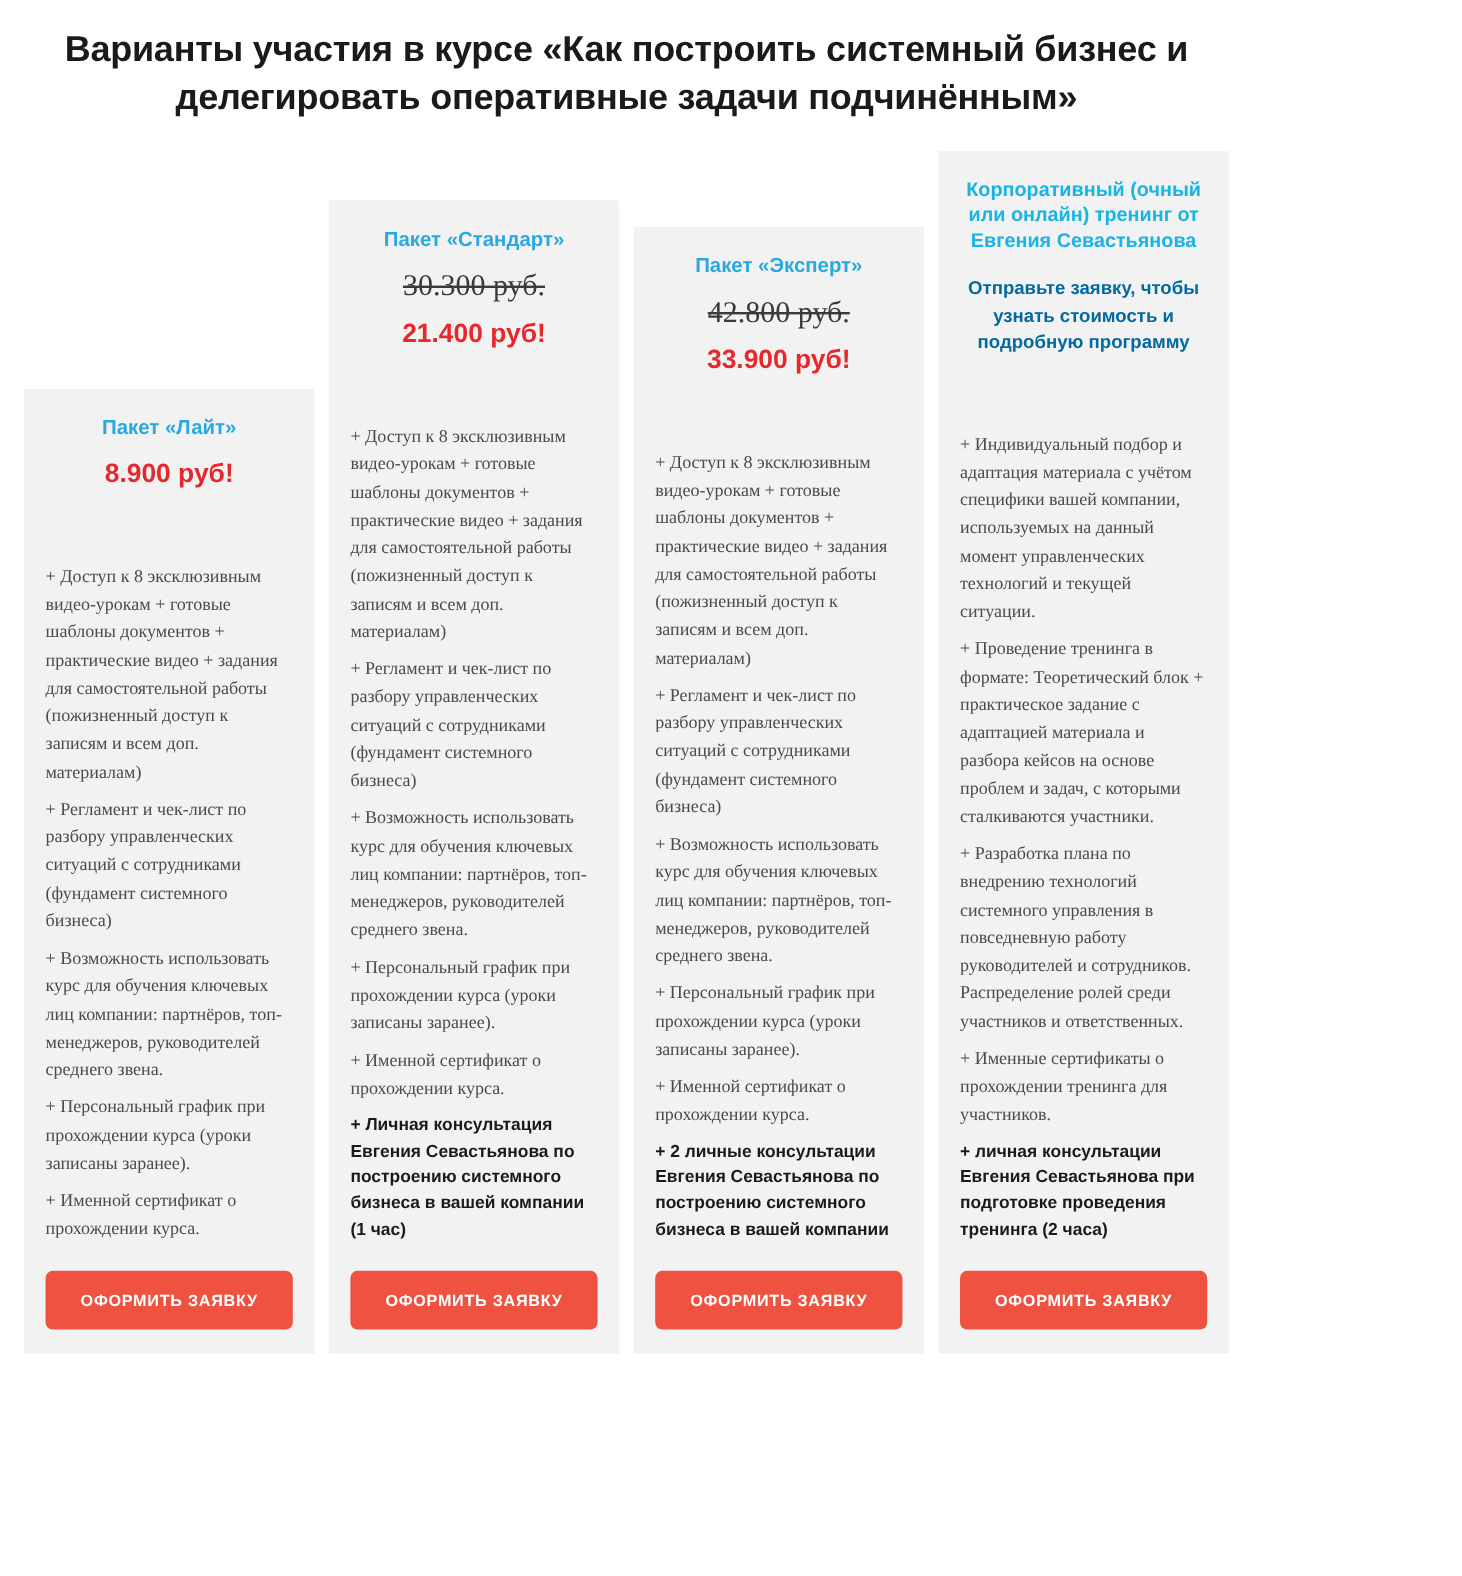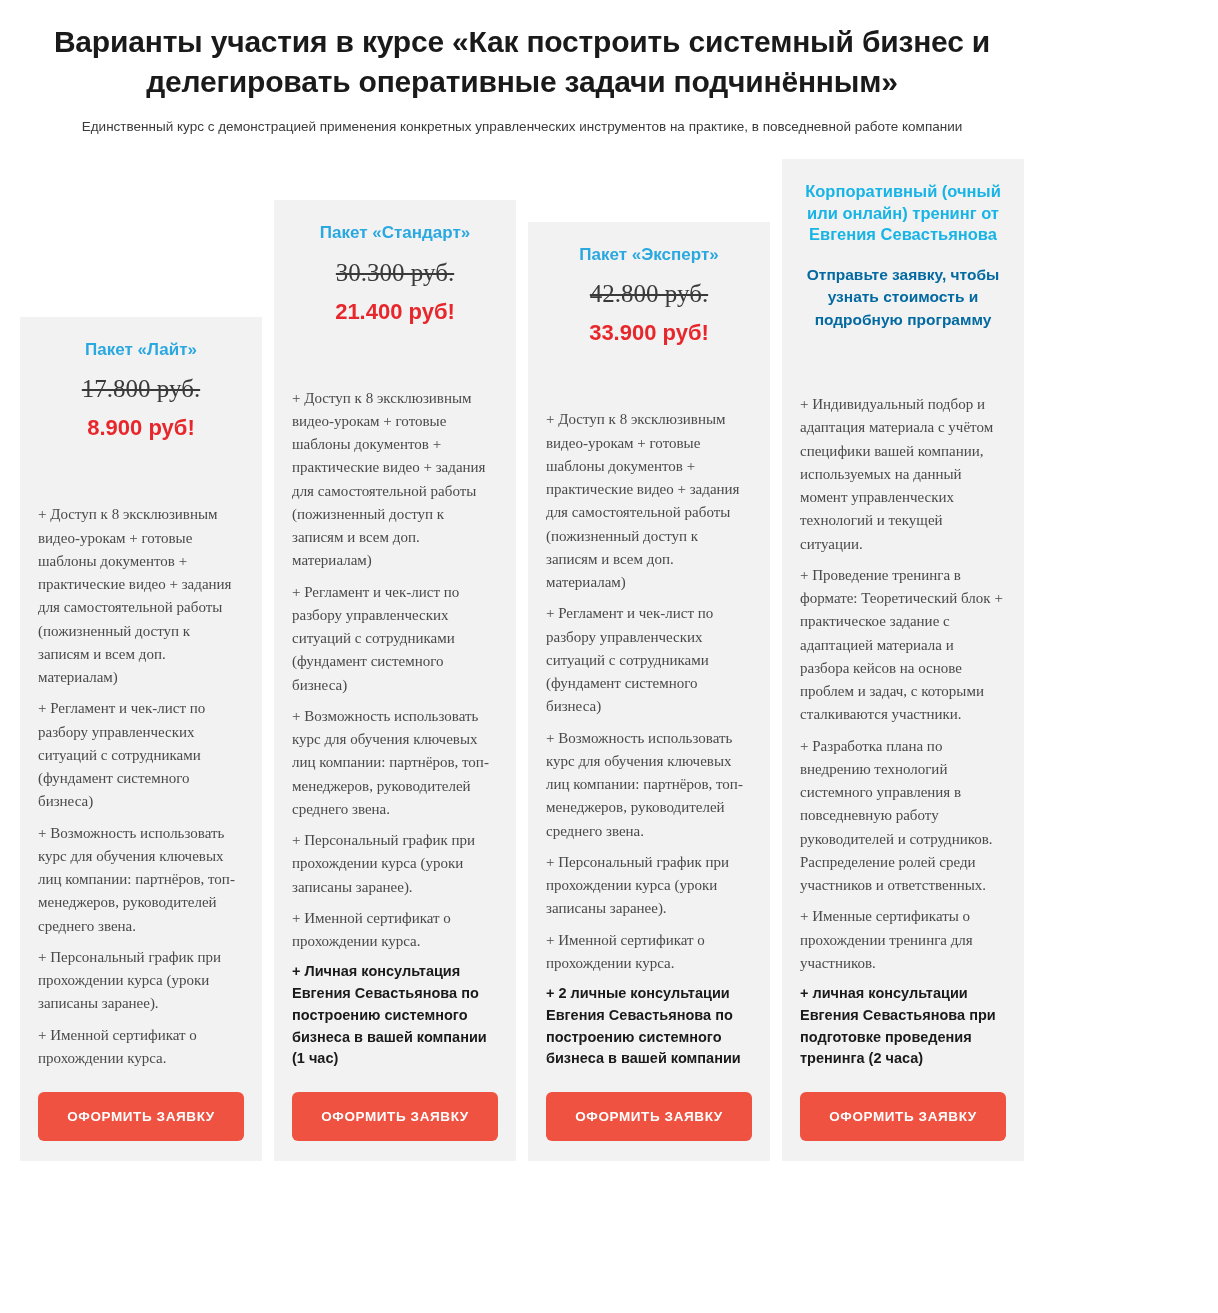--- a/index.html
+++ b/index.html
@@ -123,27 +123,25 @@
     cursor: pointer;
     margin-top: 22px;
   }
 </style>
 </head>
 <body>
 
 <div class="page">
 
   <h1 class="page-title">Варианты участия в курсе «Как построить системный бизнес и делегировать оперативные задачи подчинённым»</h1>
-  <p class="page-subtitle">Единственный курс с демонстрацией применения конкретных управленческих инструментов на практике, в повседневной работе компании</p>
 
   <div class="cards">
 
     <div class="card">
       <div class="card-title">Пакет «Лайт»</div>
-      <div class="price-old">17.800 руб.</div>
       <div class="price-new">8.900 руб!</div>
       <div class="features">
         <div class="feature">+ Доступ к 8 эксклюзивным видео-урокам + готовые шаблоны документов + практические видео + задания для самостоятельной работы (пожизненный доступ к записям и всем доп. материалам)</div>
         <div class="feature">+ Регламент и чек-лист по разбору управленческих ситуаций с сотрудниками (фундамент системного бизнеса)</div>
         <div class="feature">+ Возможность использовать курс для обучения ключевых лиц компании: партнёров, топ-менеджеров, руководителей среднего звена.</div>
         <div class="feature">+ Персональный график при прохождении курса (уроки записаны заранее).</div>
         <div class="feature">+ Именной сертификат о прохождении курса.</div>
       </div>
       <button class="cta">ОФОРМИТЬ ЗАЯВКУ</button>
     </div>

